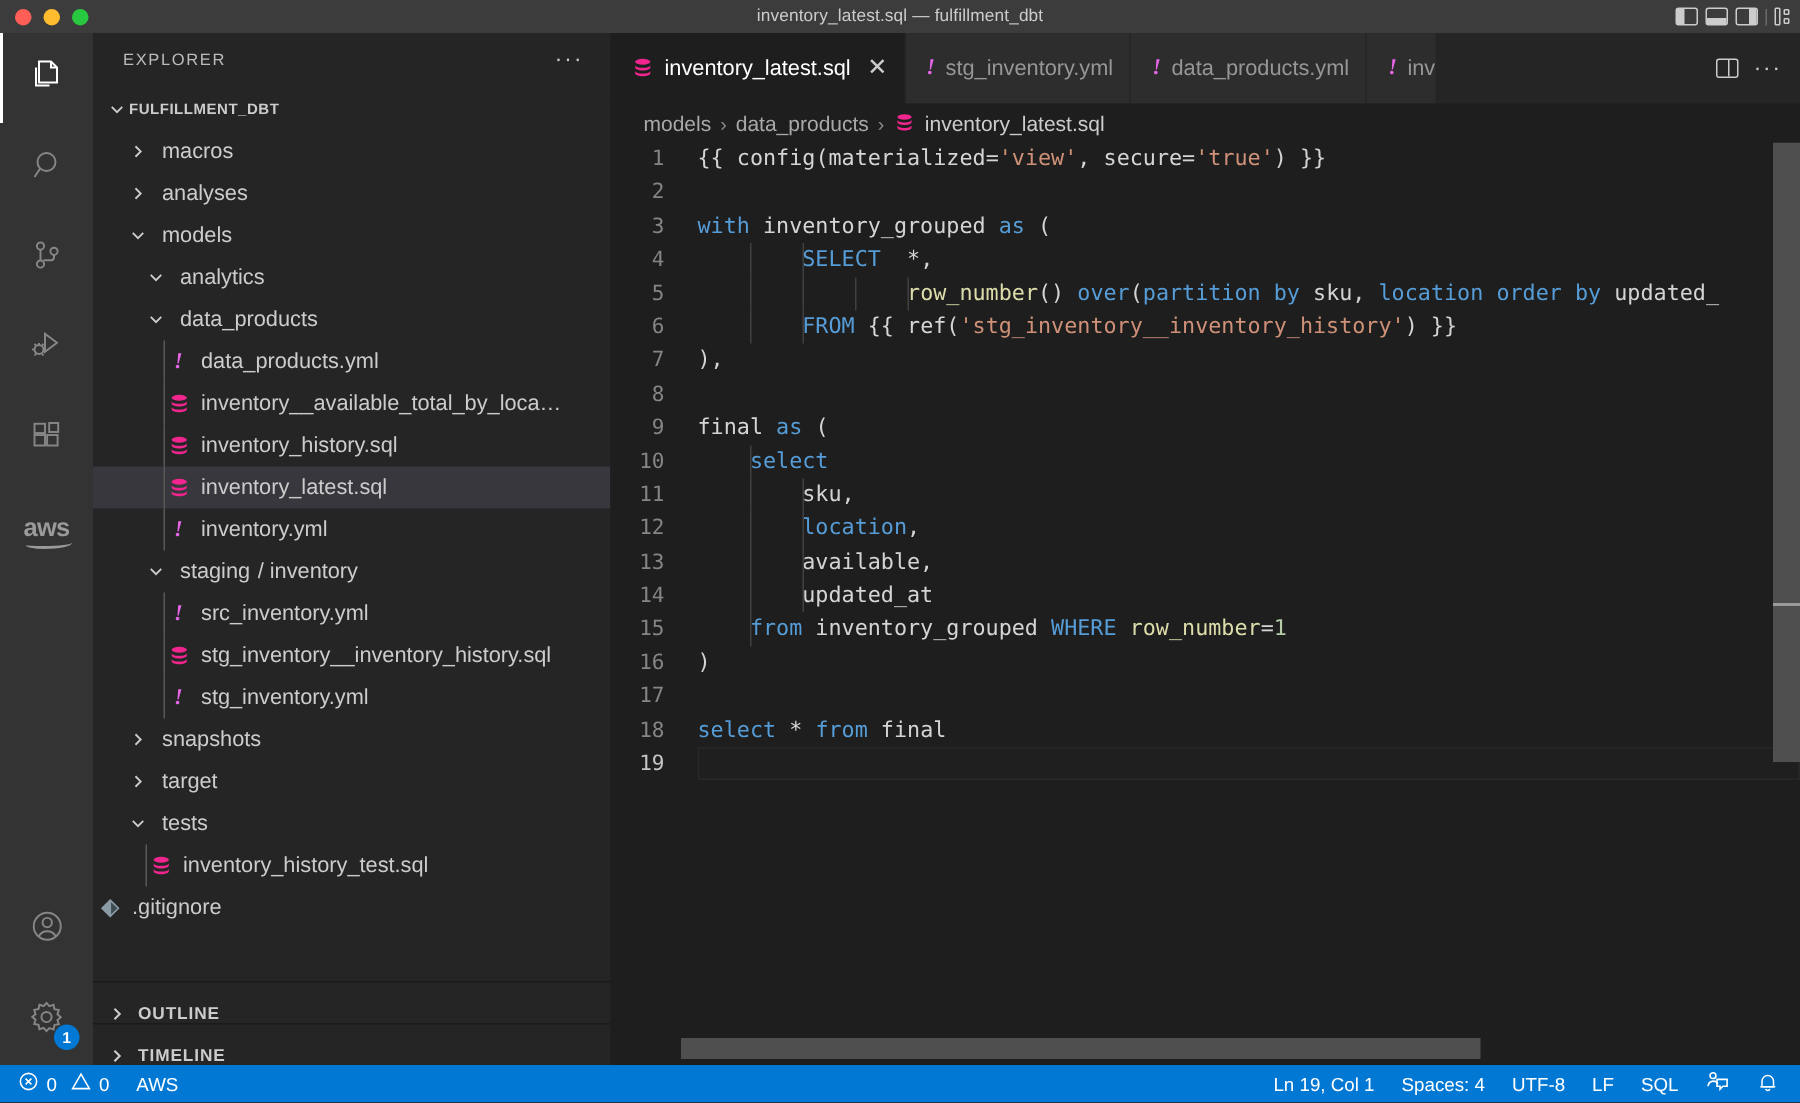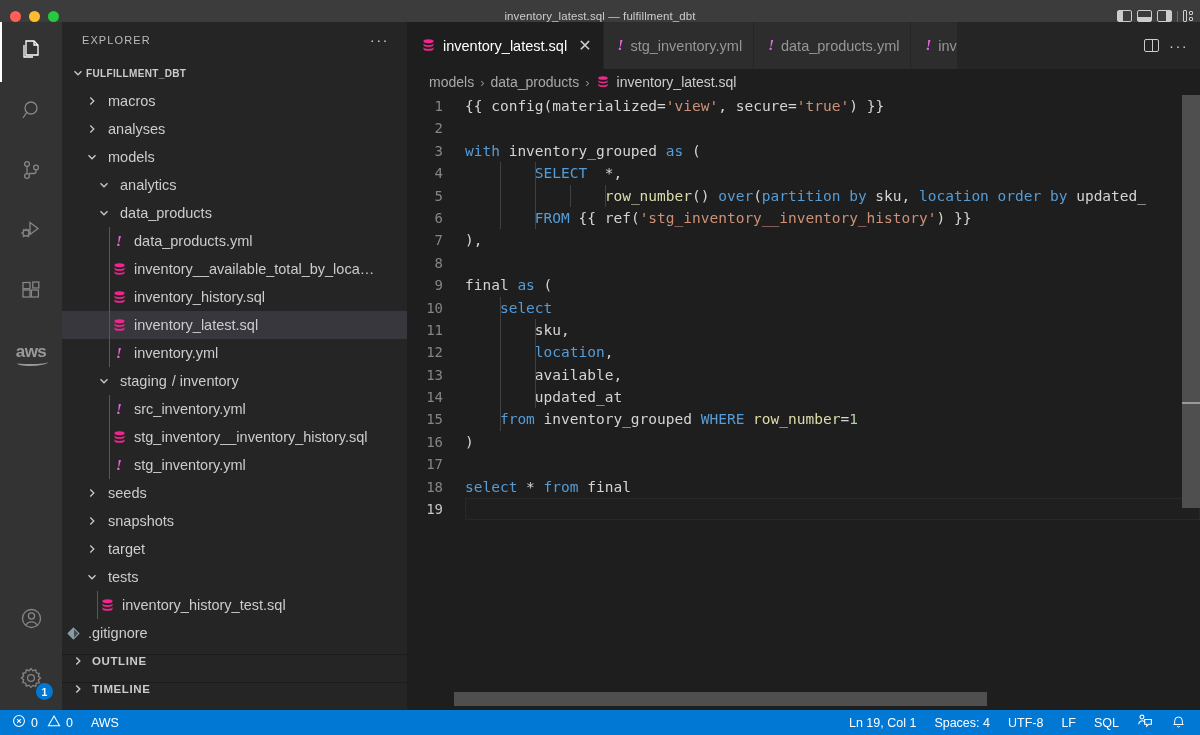--- a/index.html
+++ b/index.html
@@ -6,21 +6,21 @@
   html, body {
     width: 1200px; height: 735px; overflow: hidden;
     background: #1e1e1e;
     font-family: "Liberation Sans", sans-serif;
     -webkit-font-smoothing: antialiased;
   }
   #app { position: relative; width: 1200px; height: 735px; display: flex; flex-direction: column; }
 
   
   .titlebar {
-    height: 22px; background: #3c3c3c; display: flex; align-items: flex-end;
+    height: 22px; background: #3c3c3c; display: flex; align-items: center;
     position: relative; flex: 0 0 22px;
   }
   .traffic { display: flex; gap: 8px; padding-left: 10px; align-items: center; }
   .tl { width: 11px; height: 11px; border-radius: 50%; }
   .tl-red { background: #ff5f57; }
   .tl-yel { background: #febc2e; }
   .tl-grn { background: #28c840; }
   .title-text {
     position: absolute; left: 0; right: 0; text-align: center;
     font-size: 11.5px; color: #cccccc; letter-spacing: .1px;
@@ -89,21 +89,21 @@
   .chev svg { display:block; }
   .lbl { overflow: hidden; text-overflow: ellipsis; }
   .fileicon { width: 22px; flex: 0 0 22px; display: inline-flex; align-items: center; justify-content: center; }
   .yml-bang { color: #e765e7; font-size: 15px; font-weight: 700; font-style: italic; font-family: "Liberation Serif", serif; }
   .git-dia { display:block; }
   .indent-line {
     position: absolute; top: 0; bottom: 0; width: 1px; background: #585858;
   }
 
   .panel-head {
-    height: 28px; display: flex; align-items: flex-start; border-top: 1px solid #1b1b1b;
+    height: 28px; display: flex; align-items: flex-end; border-top: 1px solid #1b1b1b;
     background: #252526; font-size: 11.5px; font-weight: 700; letter-spacing: .6px;
     color: #cccccc; padding-left: 8px; flex: 0 0 28px;
   }
 
   
   .editor-area { flex: 1 1 auto; display: flex; flex-direction: column; background: #1e1e1e; min-width: 0; position: relative; }
   .tabbar { height: 47px; background: #252526; display: flex; align-items: stretch; flex: 0 0 47px; overflow: hidden; }
   .tab {
     display: flex; align-items: center; gap: 7px; padding: 0 11px 0 14px;
     font-size: 14.5px; color: #969696; background: #2d2d2d; position: relative;
@@ -413,28 +413,20 @@
         </div>
 
         <div class="row" style="padding-left:46px">
           <span class="indent-line" style="left:47px"></span>
           <span class="fileicon">
               <span class="yml-bang">!</span>
             </span>
           <span class="lbl" style="margin-left:4px">stg_inventory.yml</span>
         </div>
 
-        <div class="row" style="padding-left:22px">
-          <span class="chev">
-            <svg width="12" height="12" viewBox="0 0 12 12" fill="none" stroke="currentColor" stroke-width="1.25">
-                <path d="M4.3 2.5L7.8 6l-3.5 3.5"></path>
-              </svg>
-          </span>
-          <span class="lbl" style="margin-left:8px">seeds</span>
-        </div>
 
         <div class="row" style="padding-left:22px">
           <span class="chev">
             <svg width="12" height="12" viewBox="0 0 12 12" fill="none" stroke="currentColor" stroke-width="1.25">
                 <path d="M4.3 2.5L7.8 6l-3.5 3.5"></path>
               </svg>
           </span>
           <span class="lbl" style="margin-left:8px">snapshots</span>
         </div>
 

